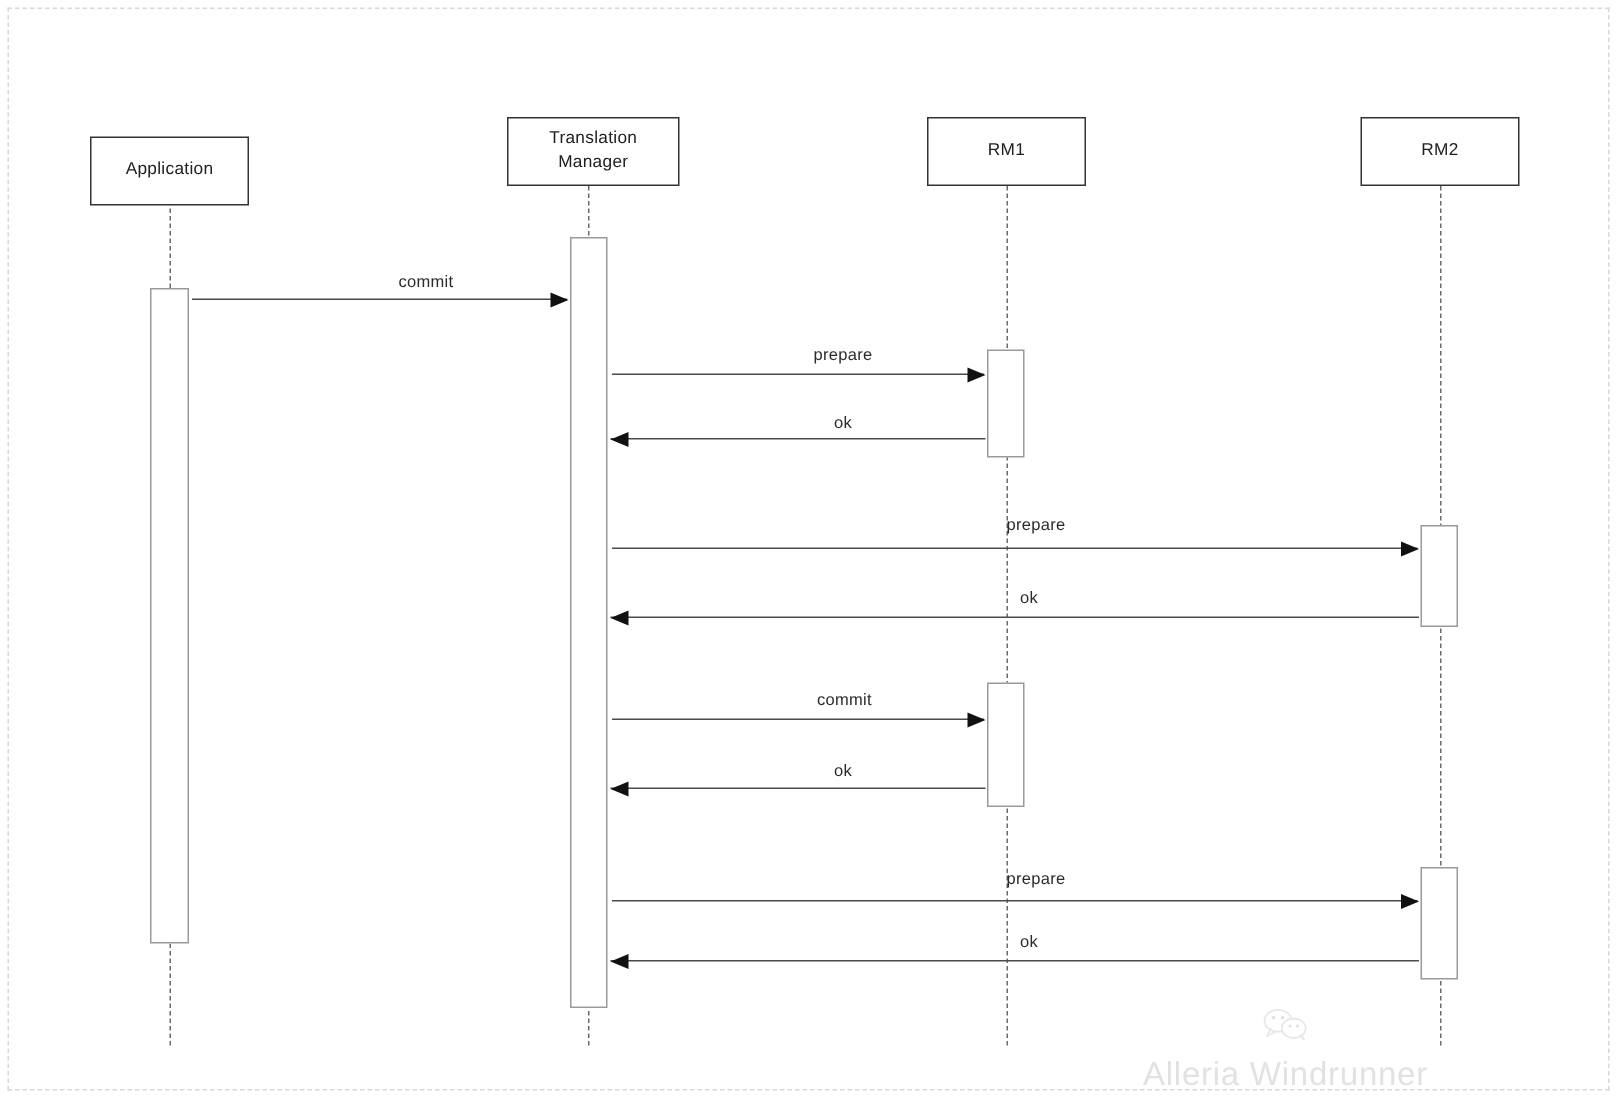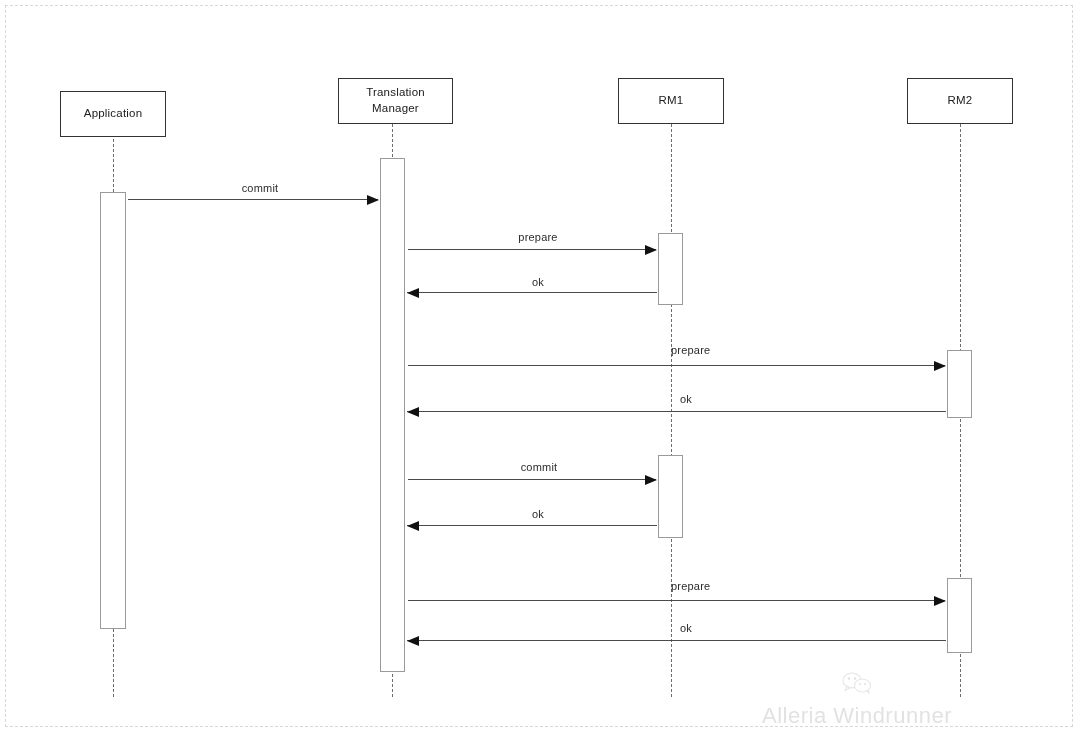--- a/index.html
+++ b/index.html
@@ -80,20 +80,21 @@
   }
   .msg-label {
     position: absolute;
     font-size: 11px;
     color: #2b2b2b;
     white-space: nowrap;
     letter-spacing: .2px;
   }
   .msg-label.centered {
     transform: translateX(-50%);
+    margin-left: 24px;
   }
   
   .watermark {
     position: absolute;
     display: flex;
     align-items: center;
     gap: 8px;
     color: #e2e2e2;
     font-size: 22px;
     letter-spacing: .5px;

